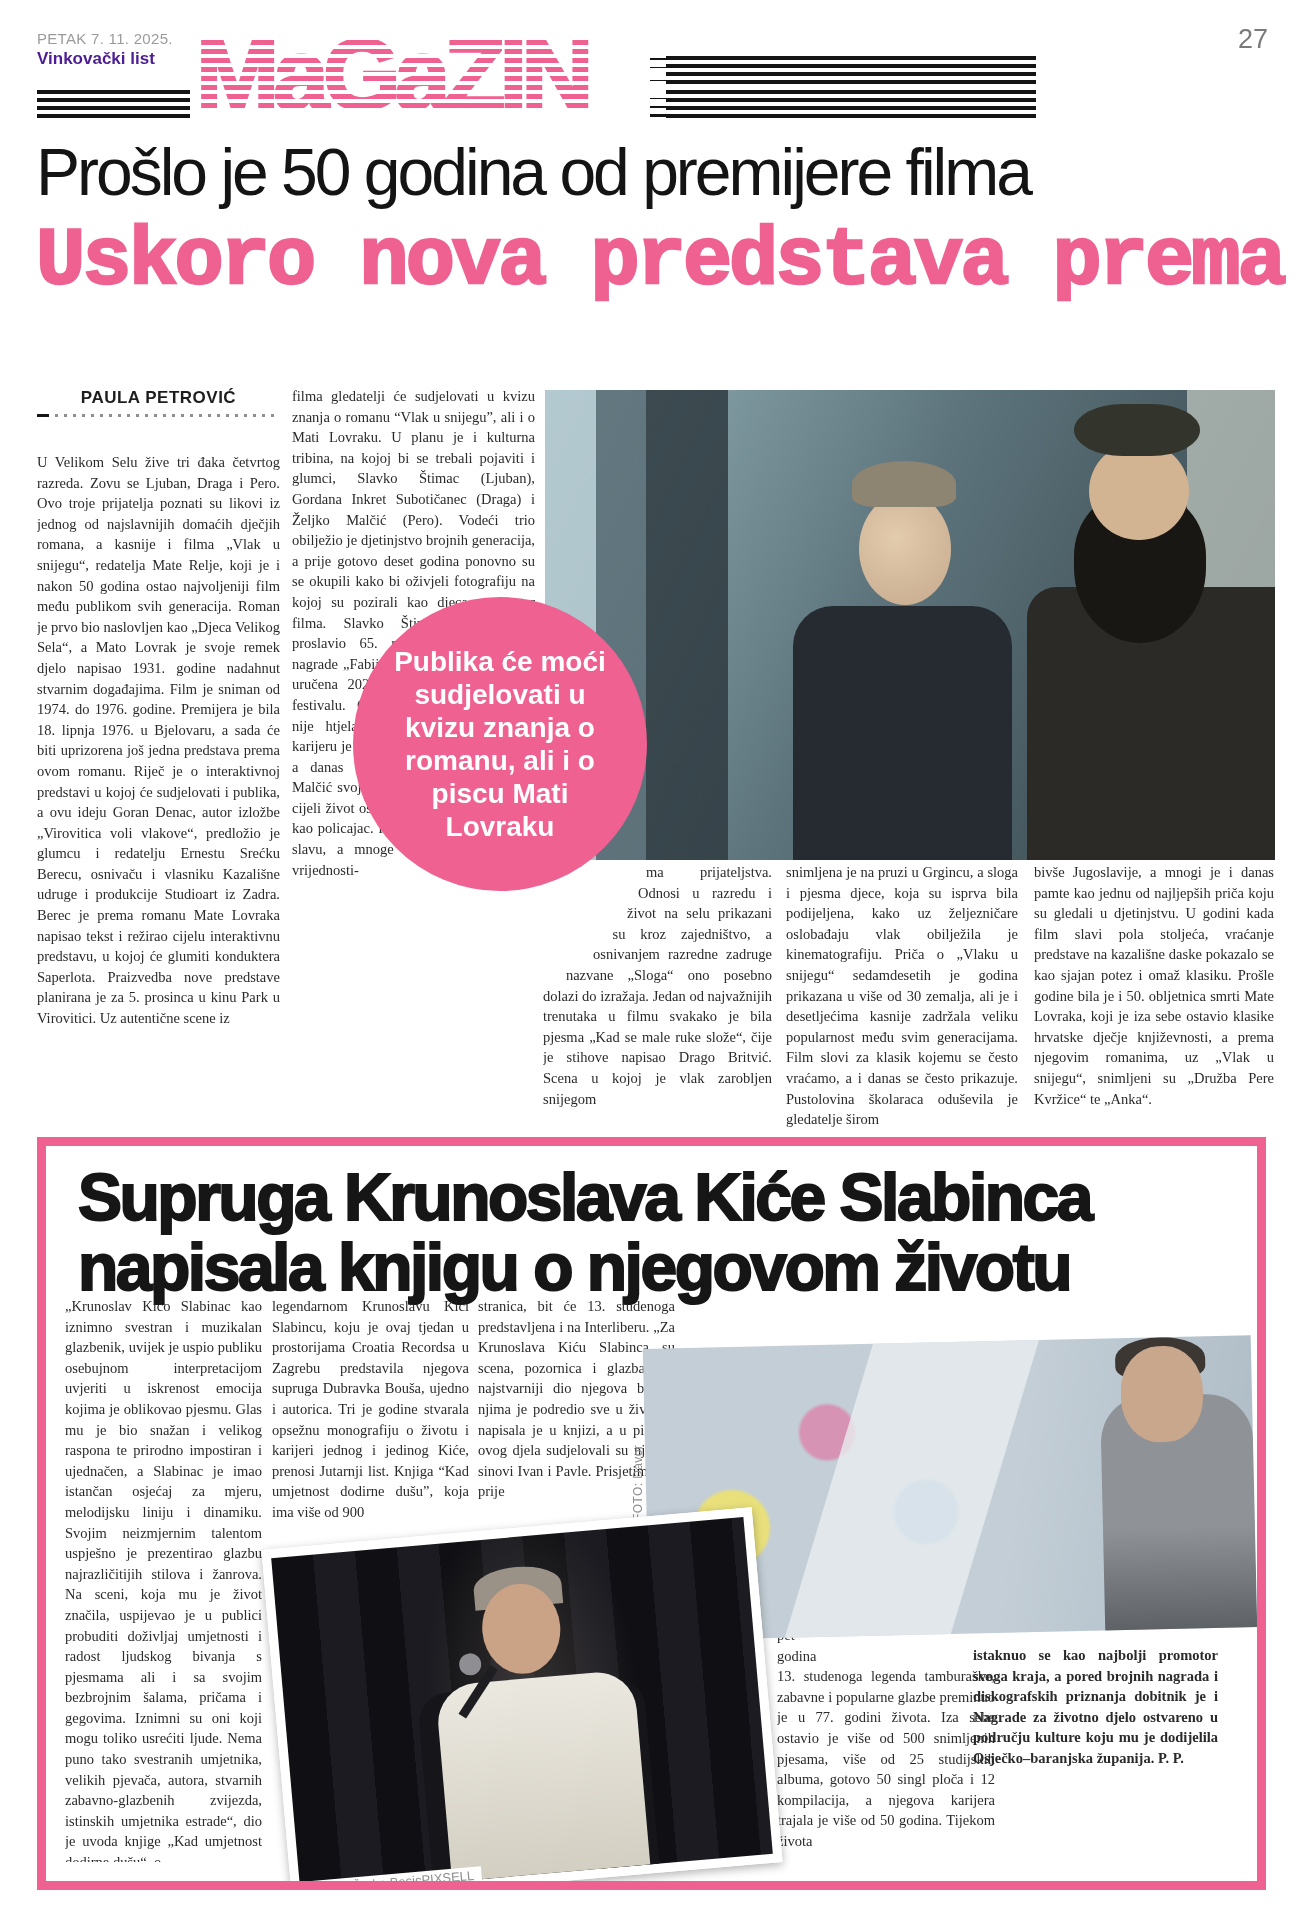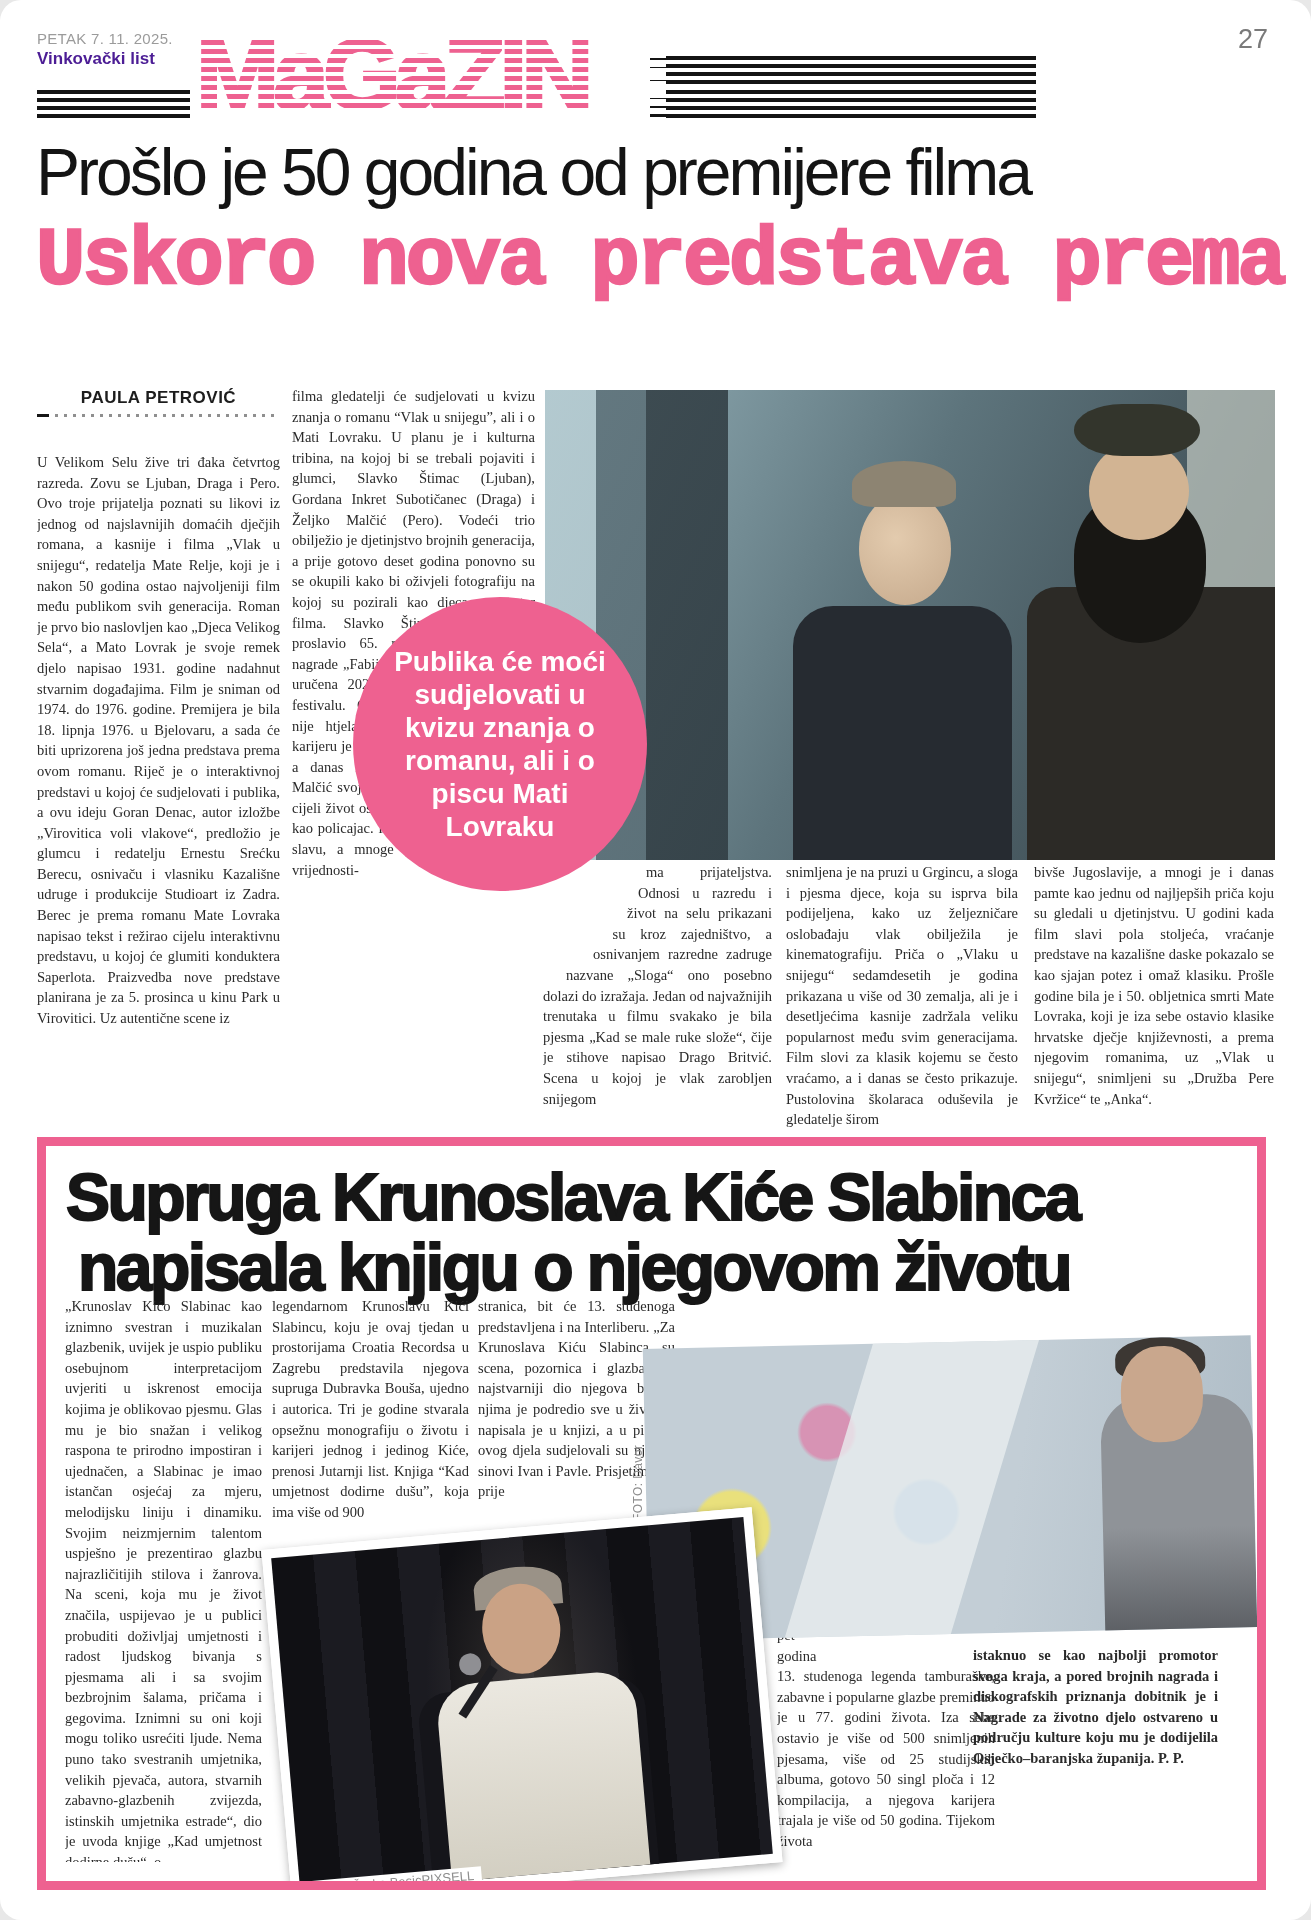--- a/index.html
+++ b/index.html
@@ -1,17 +1,17 @@
 <!DOCTYPE html>
 <html><head>
 <meta charset="utf-8">
 <style>
   html,body{margin:0;padding:0;background:#e8e8e8;}
   .page{position:relative;width:1311px;height:1920px;background:#ffffff;overflow:hidden;
-        font-family:"Liberation Serif",serif;border-radius:21px;}
+        font-family:"Liberation Serif",serif;}
   .abs{position:absolute;}
 
   
   .date{left:37px;top:30px;font:15px "Liberation Sans",sans-serif;color:#9b9b9b;letter-spacing:.3px;}
   .pub{left:37px;top:49px;font:700 17px "Liberation Sans",sans-serif;color:#4c1d95;text-align:right;}
   .pageno{left:1238px;top:24px;font:27px "Liberation Sans",sans-serif;color:#7a7a7a;}
   .rules{background:repeating-linear-gradient(180deg,#141414 0 4px,rgba(0,0,0,0) 4px 8px);}
   .rules-left{left:37px;top:90px;width:153px;height:28px;}
   .rules-r1{left:650px;top:56px;width:386px;height:28px;}
   .rules-r2{left:650px;top:90px;width:386px;height:28px;}
@@ -69,21 +69,21 @@
   .p1-m2body{position:absolute;left:66%;top:42%;width:34%;height:60%;background:#2c2a26;border-radius:30px 0 0 0;}
   .p1-m2beard{position:absolute;left:72.5%;top:22%;width:132px;height:150px;background:#181714;border-radius:42% 42% 50% 50%;}
   .p1-m2head{position:absolute;left:74.5%;top:11%;width:100px;height:98px;background:#d2b493;border-radius:50%;}
   .p1-m2cap{position:absolute;left:72.5%;top:3%;width:126px;height:52px;background:#33352c;border-radius:50%/65%;}
 
   
   .box2{left:37px;top:1137px;width:1229px;height:753px;border:9px solid #ee6190;
         box-sizing:border-box;background:#ffffff;overflow:hidden;}
   .h2l{position:absolute;font:700 66px/70px "Liberation Sans",sans-serif;color:#161616;
        -webkit-text-stroke:2px #161616;letter-spacing:-2.5px;white-space:nowrap;}
-  .h2l1{left:20px;top:16px;}
+  .h2l1{left:32px;top:16px;}
   .h2l2{left:32px;top:86px;}
   .b2txt{position:absolute;font:14.5px/20.6px "Liberation Serif",serif;color:#2a2a2a;
          text-align:justify;overflow:hidden;}
   .bc1{left:19px;top:150px;width:197px;height:566px;}
   .bc2{left:226px;top:150px;width:197px;height:270px;}
   .bc3{left:432px;top:150px;width:197px;height:244px;}
   .bc4{left:731px;top:479px;width:218px;height:252px;}
   .bc4::before{content:"";float:right;width:158px;height:22px;}
   .bc5{left:927px;top:499px;width:245px;height:225px;font-weight:bold;}
 

